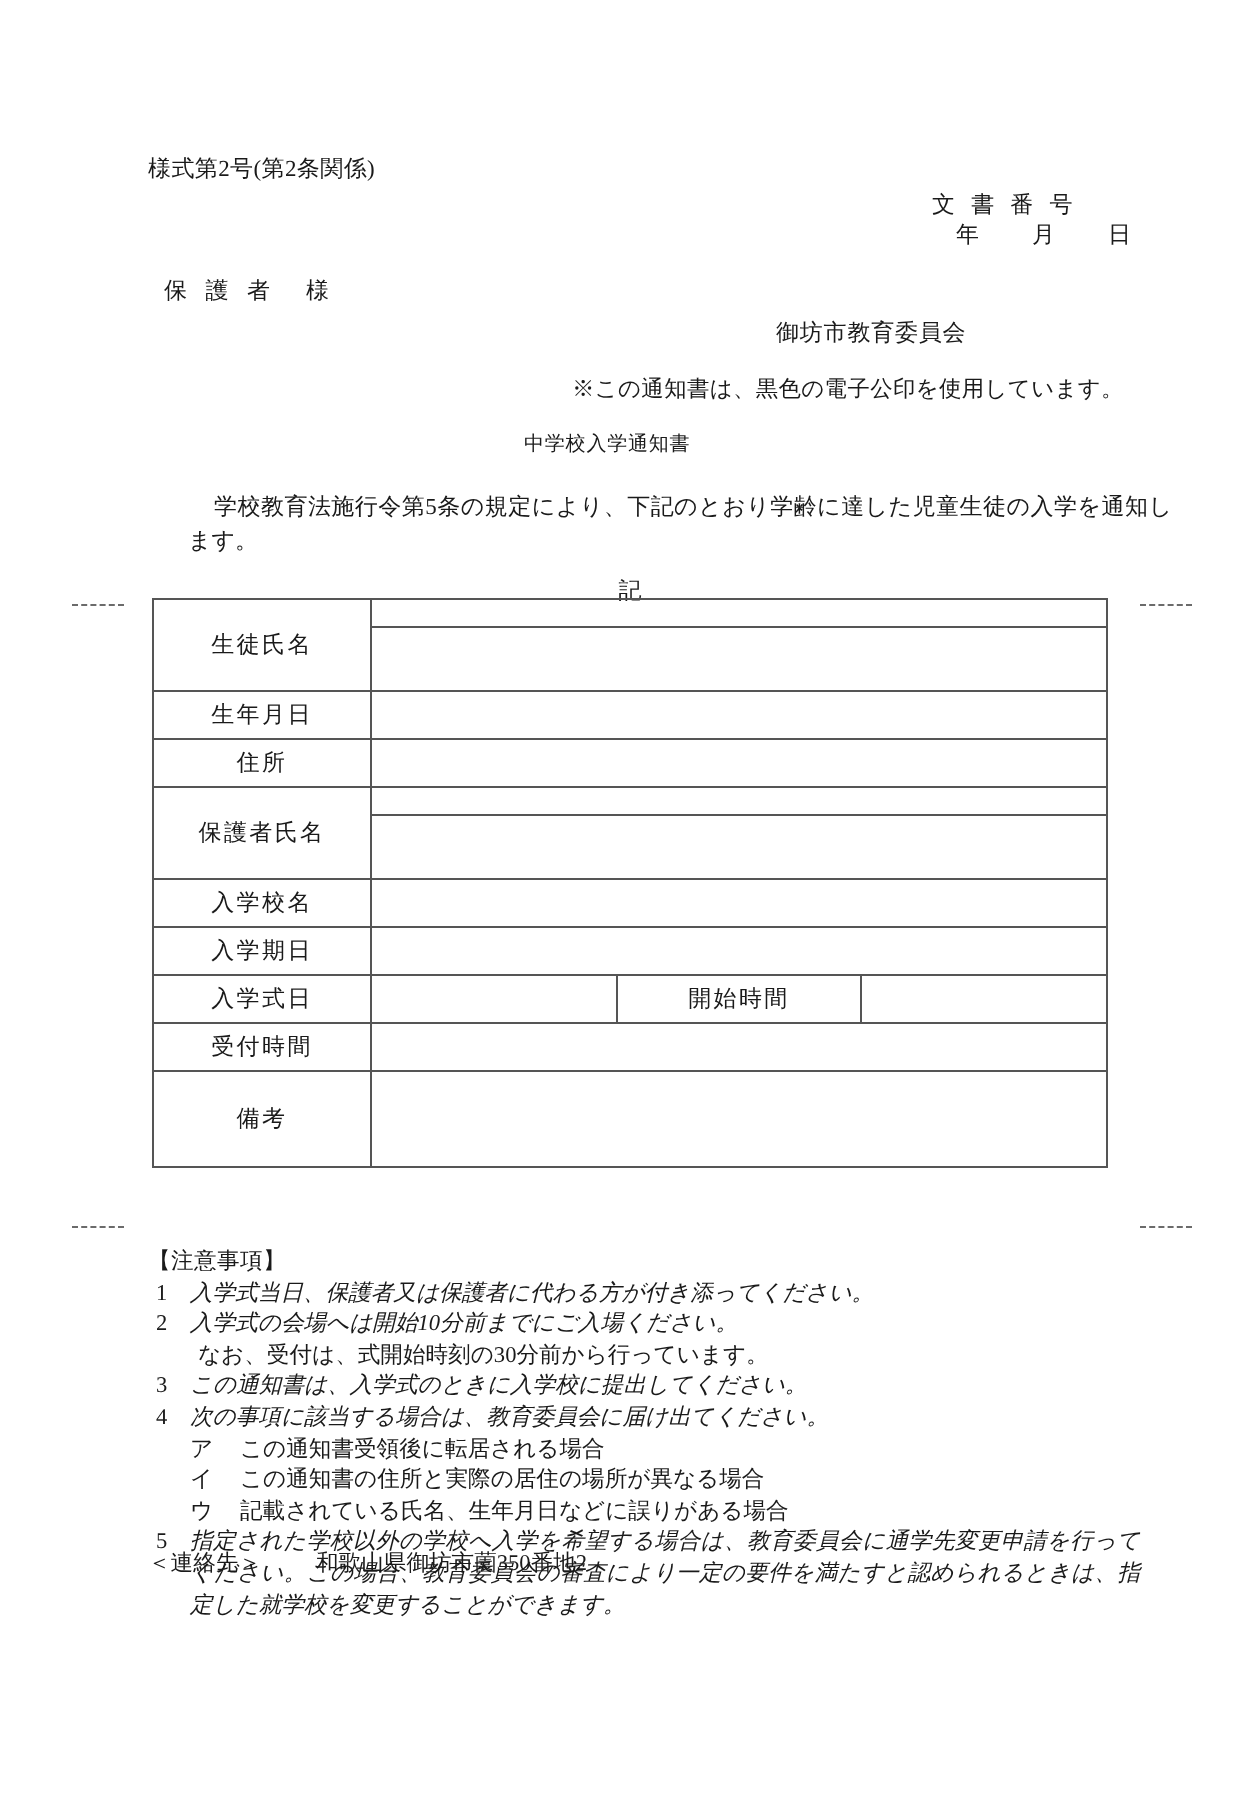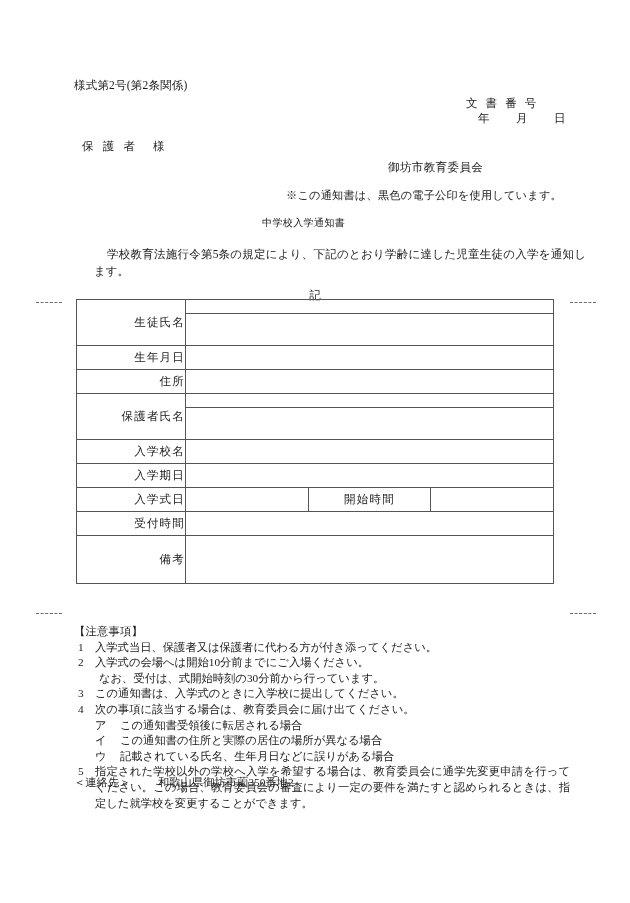--- a/index.html
+++ b/index.html
@@ -85,21 +85,21 @@
     table-layout: fixed;
   }
   #info-table td {
     border: 1px solid #555;
     font-size: 11.5px;
     padding: 0;
     vertical-align: middle;
   }
   .lbl {
     width: 108px;
-    text-align: right;
+    text-align: center;
     letter-spacing: 1.2px;
   }
   .val { text-align: left; }
 
   .h-furi  { height: 13px; }
   .h-name  { height: 31px; }
   .h-std   { height: 23px; }
   .h-note  { height: 47px; }
 
   .sub-lbl {
@@ -123,21 +123,21 @@
     display: flex;
     align-items: flex-start;
   }
   .notice-num {
     width: 21px;
     flex: 0 0 21px;
     text-align: left;
     padding-left: 4px;
     box-sizing: border-box;
   }
-  .notice-txt { flex: 1 1 auto; text-align: justify; }
+  .notice-txt { flex: 1 1 auto; text-align: justify; font-style: italic; }
   .notice-cont { padding-left: 25px; }
 
   .sub-row {
     display: flex;
     align-items: flex-start;
     padding-left: 21px;
   }
   .sub-mark {
     width: 25px;
     flex: 0 0 25px;

